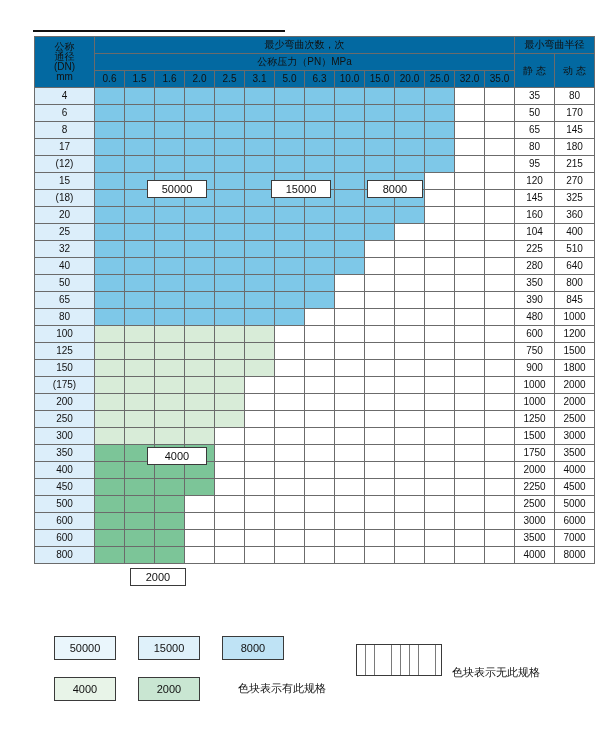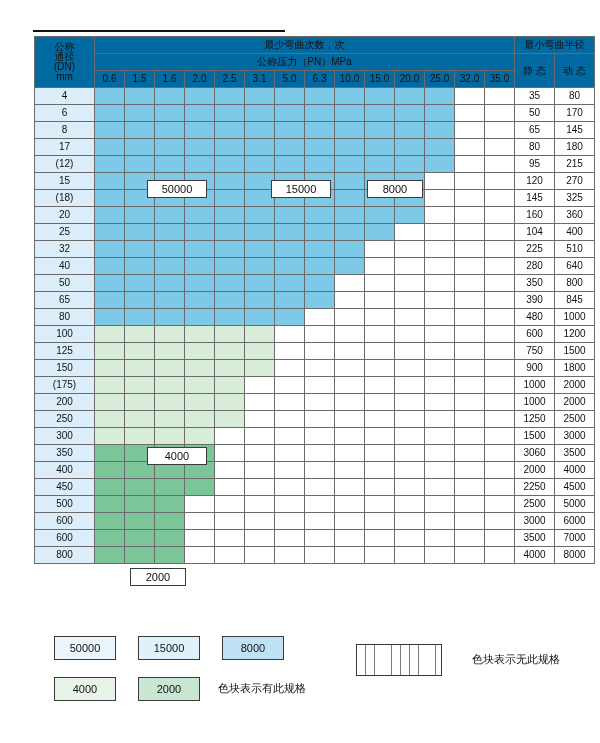--- a/index.html
+++ b/index.html
@@ -549,21 +549,21 @@
           <td class="pn-col f-none"></td>
           <td class="pn-col f-none"></td>
           <td class="pn-col f-none"></td>
           <td class="pn-col f-none"></td>
           <td class="pn-col f-none"></td>
           <td class="pn-col f-none"></td>
           <td class="pn-col f-none"></td>
           <td class="pn-col f-none"></td>
           <td class="pn-col f-none"></td>
           <td class="pn-col f-none"></td>
-          <td class="r-col">3060</td>
+          <td class="r-col">1750</td>
           <td class="r-col">3500</td>
         </tr>
         <tr>
           <td class="body-dn">400</td>
           <td class="pn-col f-green"></td>
           <td class="pn-col f-green"></td>
           <td class="pn-col f-green"></td>
           <td class="pn-col f-green"></td>
           <td class="pn-col f-none"></td>
           <td class="pn-col f-none"></td>
@@ -683,18 +683,18 @@
       <div class="olabel" style="left: 147px; top: 447px; width: 60px;">4000</div>
       <div class="olabel" style="left: 130px; top: 568px; width: 56px;">2000</div>
     </div>
 
   <div class="legend">
     <div class="lg-box b1" style="left:20px;top:4px;">50000</div>
     <div class="lg-box b2" style="left:104px;top:4px;">15000</div>
     <div class="lg-box b3" style="left:188px;top:4px;">8000</div>
     <div class="lg-box g1" style="left:20px;top:45px;">4000</div>
     <div class="lg-box g2" style="left:104px;top:45px;">2000</div>
-    <div class="lg-text" style="left:184px;top:49px;">色块表示有此规格</div>
+    <div class="lg-text" style="left:204px;top:49px;">色块表示有此规格</div>
     <div class="hatch" style="left:322px;top:12px;"></div>
-    <div class="lg-text" style="left:418px;top:20px;margin-left:20px;">色块表示无此规格</div>
+    <div class="lg-text" style="left:418px;top:33px;">色块表示无此规格</div>
   </div>
 
 </div>
 
 </body></html>

